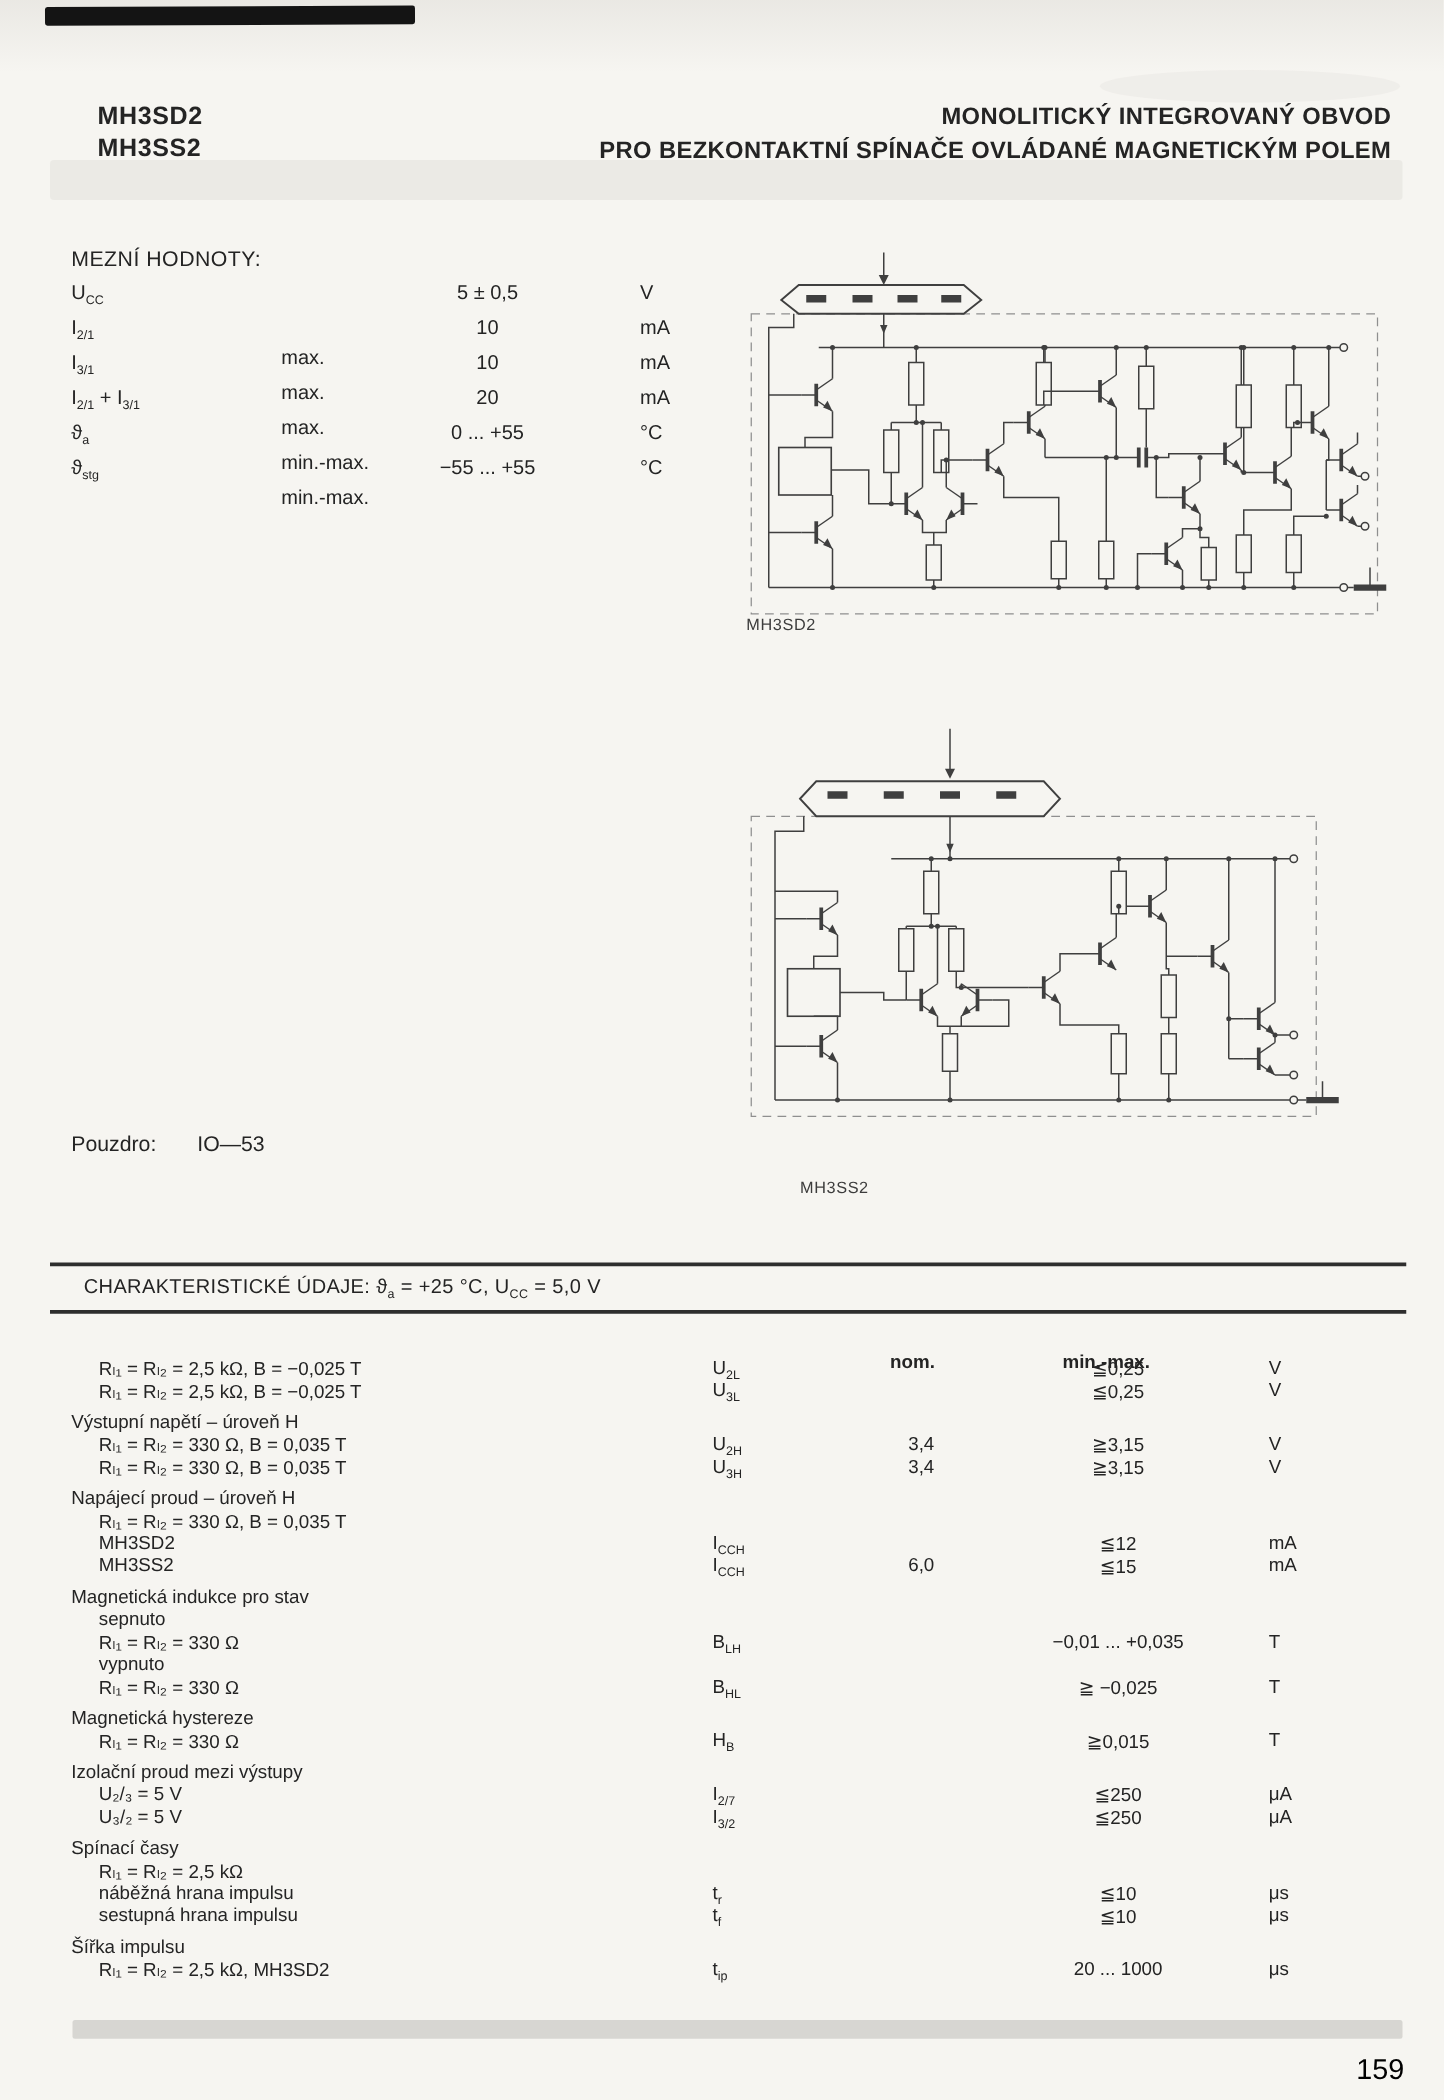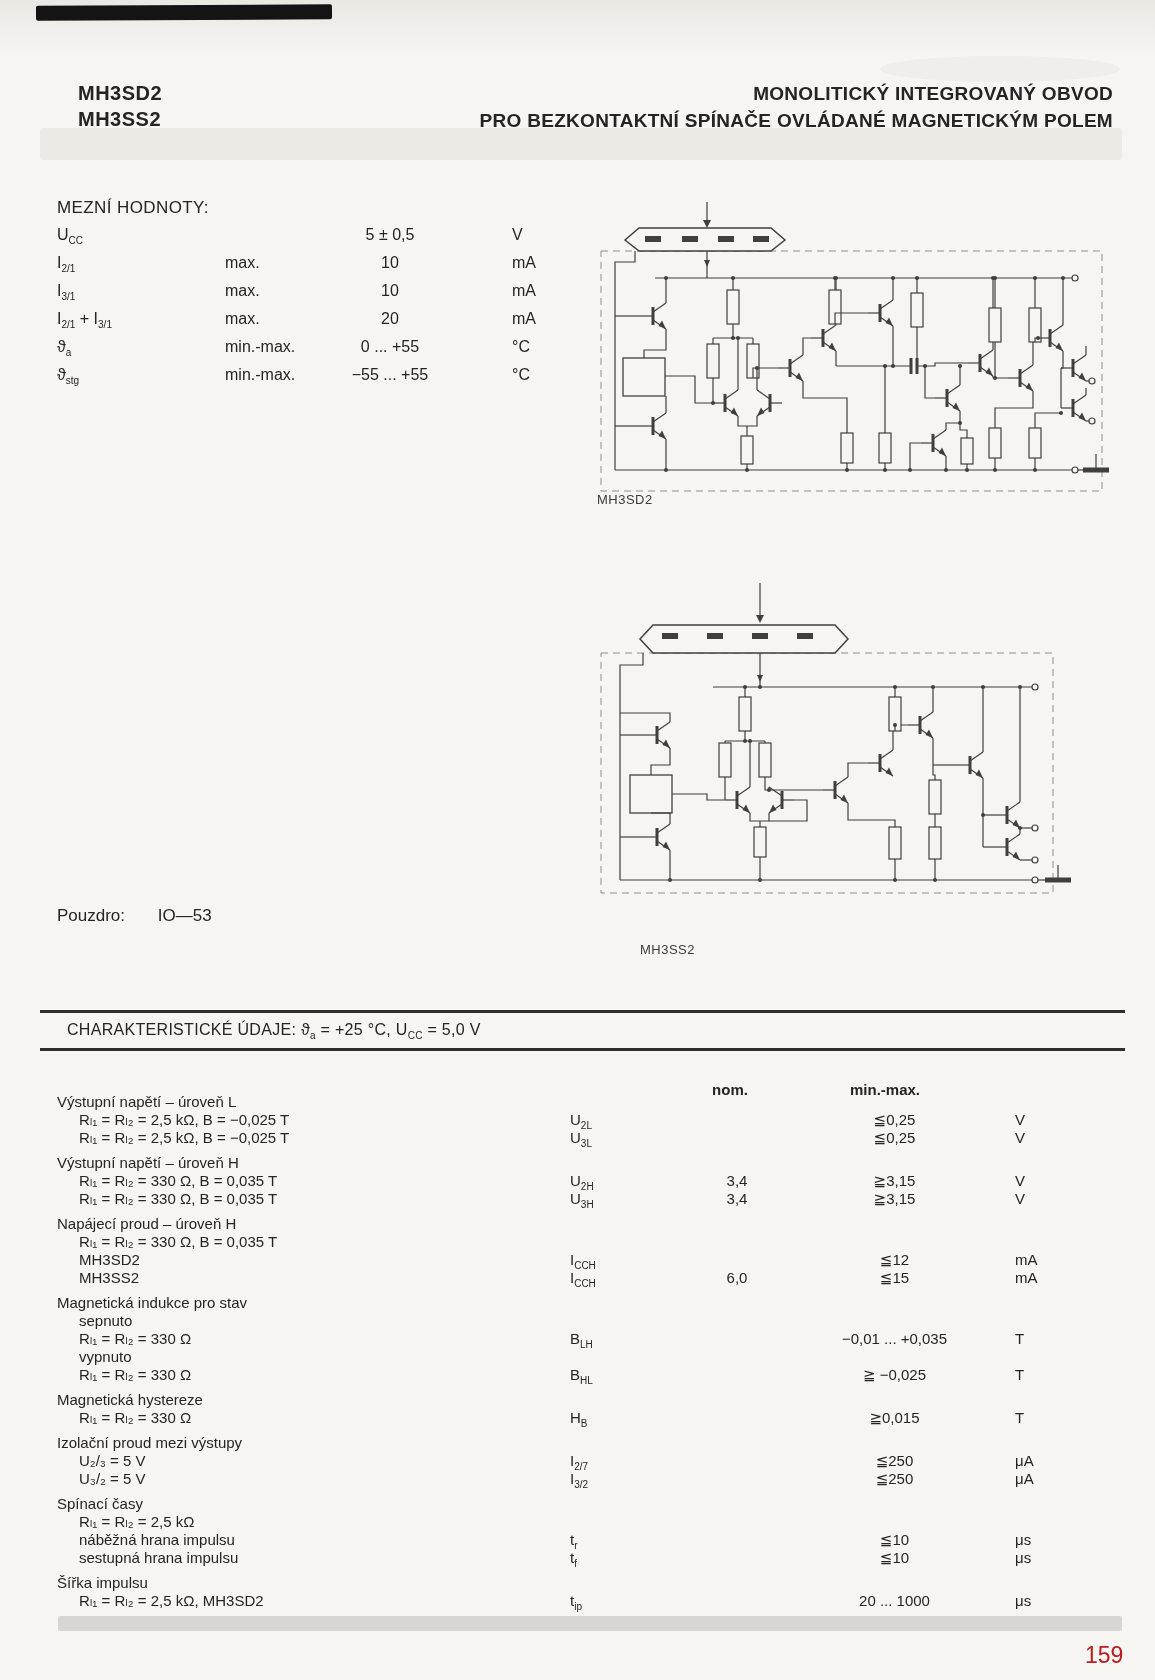--- a/index.html
+++ b/index.html
@@ -15,21 +15,21 @@
   .art-headband{left:40px;top:128px;width:1082px;height:32px;background:#e9e7e2;opacity:.8;border-radius:3px;}
   .art-smudge{left:880px;top:56px;width:240px;height:26px;background:#eae8e3;opacity:.55;border-radius:50%;}
   .art-bottomband{left:58px;top:1616px;width:1064px;height:15px;background:#d7d6d2;border-radius:2px;}
   
   .partno{font-size:20px;font-weight:bold;line-height:26px;letter-spacing:.5px;}
   .title-block{font-size:19px;font-weight:bold;line-height:27px;text-align:right;letter-spacing:.3px;}
   
   .sec-title{font-size:17px;letter-spacing:.4px;}
   .lrow{position:relative;height:28px;font-size:16px;}
   .l-sym{position:absolute;left:0;}
-  .l-cond{position:absolute;left:168px;}
+  .l-cond{position:absolute;left:168px;margin-top:24px;}
   .l-val{position:absolute;left:233px;width:200px;text-align:center;}
   .l-unit{position:absolute;left:455px;}
   sub{font-size:10px;line-height:0;}
   
   .rule{position:absolute;left:40px;width:1085px;height:3px;background:#2e2e2e;}
   .char-title{font-size:16px;letter-spacing:.3px;}
   .colhead{font-size:15px;font-weight:bold;margin-top:21px;}
   .crow{position:relative;height:18px;font-size:15px;}
   .crow.sect{margin-top:7px;}
   .c-text{position:absolute;left:0;white-space:nowrap;}
@@ -48,21 +48,21 @@
   .thick{stroke-width:3;}
   .fillp{fill:#3f3f3f;stroke:none;}
   .res{fill:#f6f5f1;stroke:#3f3f3f;stroke-width:1.2;}
   .pkg{fill:#f6f5f1;stroke:#3f3f3f;stroke-width:1.5;}
   .slot{fill:#3f3f3f;}
   .dash{fill:none;stroke:#8f8f8f;stroke-width:1;stroke-dasharray:7 5;}
   .pin{fill:#f6f5f1;stroke:#3f3f3f;stroke-width:1.2;}
   .dot{fill:#3f3f3f;}
   .gbar{stroke:#3f3f3f;stroke-width:5;fill:none;}
   .hgbox{fill:#f6f5f1;stroke:#3f3f3f;stroke-width:1.3;}
-  .pagenum{font-size:23px;color:#b91c1c;}
+  .pagenum{font-size:23px;color:#000000;}
   .pz{font-size:17px;}
 </style>
 </head>
 <body>
 
 <div class="abs art-topshade"></div>
 <div class="abs art-blackbar"></div>
 <div class="abs art-headband"></div>
 <div class="abs art-smudge"></div>
 <div class="abs art-bottomband"></div>
@@ -494,27 +494,20 @@
 <div class="rule" style="top:1010px"></div>
 <div class="abs char-title" style="left:67px;top:1021px">
   <span>CHARAKTERISTICKÉ ÚDAJE: </span><span>ϑ</span><sub>a</sub><span> = +25 °C, U</span><sub>CC</sub><span> = 5,0 V</span>
 </div>
 <div class="rule" style="top:1048px"></div>
 <div class="abs colhead" style="left:700px;top:1060px;width:60px;text-align:center">nom.</div>
 <div class="abs colhead" style="left:820px;top:1060px;width:130px;text-align:center">min.-max.</div>
 
 <div class="abs" style="left:57px;top:1086px;width:1045px">
 
-<div class="crow sect">
-      <span class="c-text">Výstupní napětí – úroveň L</span>
-      <span class="c-sym"><span></span><sub></sub></span>
-      <span class="c-nom"></span>
-      <span class="c-mm"></span>
-      <span class="c-unit"></span>
-    </div>
     <div class="crow ind">
       <span class="c-text">Rₗ₁ = Rₗ₂ = 2,5 kΩ, B = −0,025 T</span>
       <span class="c-sym"><span>U</span><sub>2L</sub></span>
       <span class="c-nom"></span>
       <span class="c-mm">≦0,25</span>
       <span class="c-unit">V</span>
     </div>
     <div class="crow ind">
       <span class="c-text">Rₗ₁ = Rₗ₂ = 2,5 kΩ, B = −0,025 T</span>
       <span class="c-sym"><span>U</span><sub>3L</sub></span>

